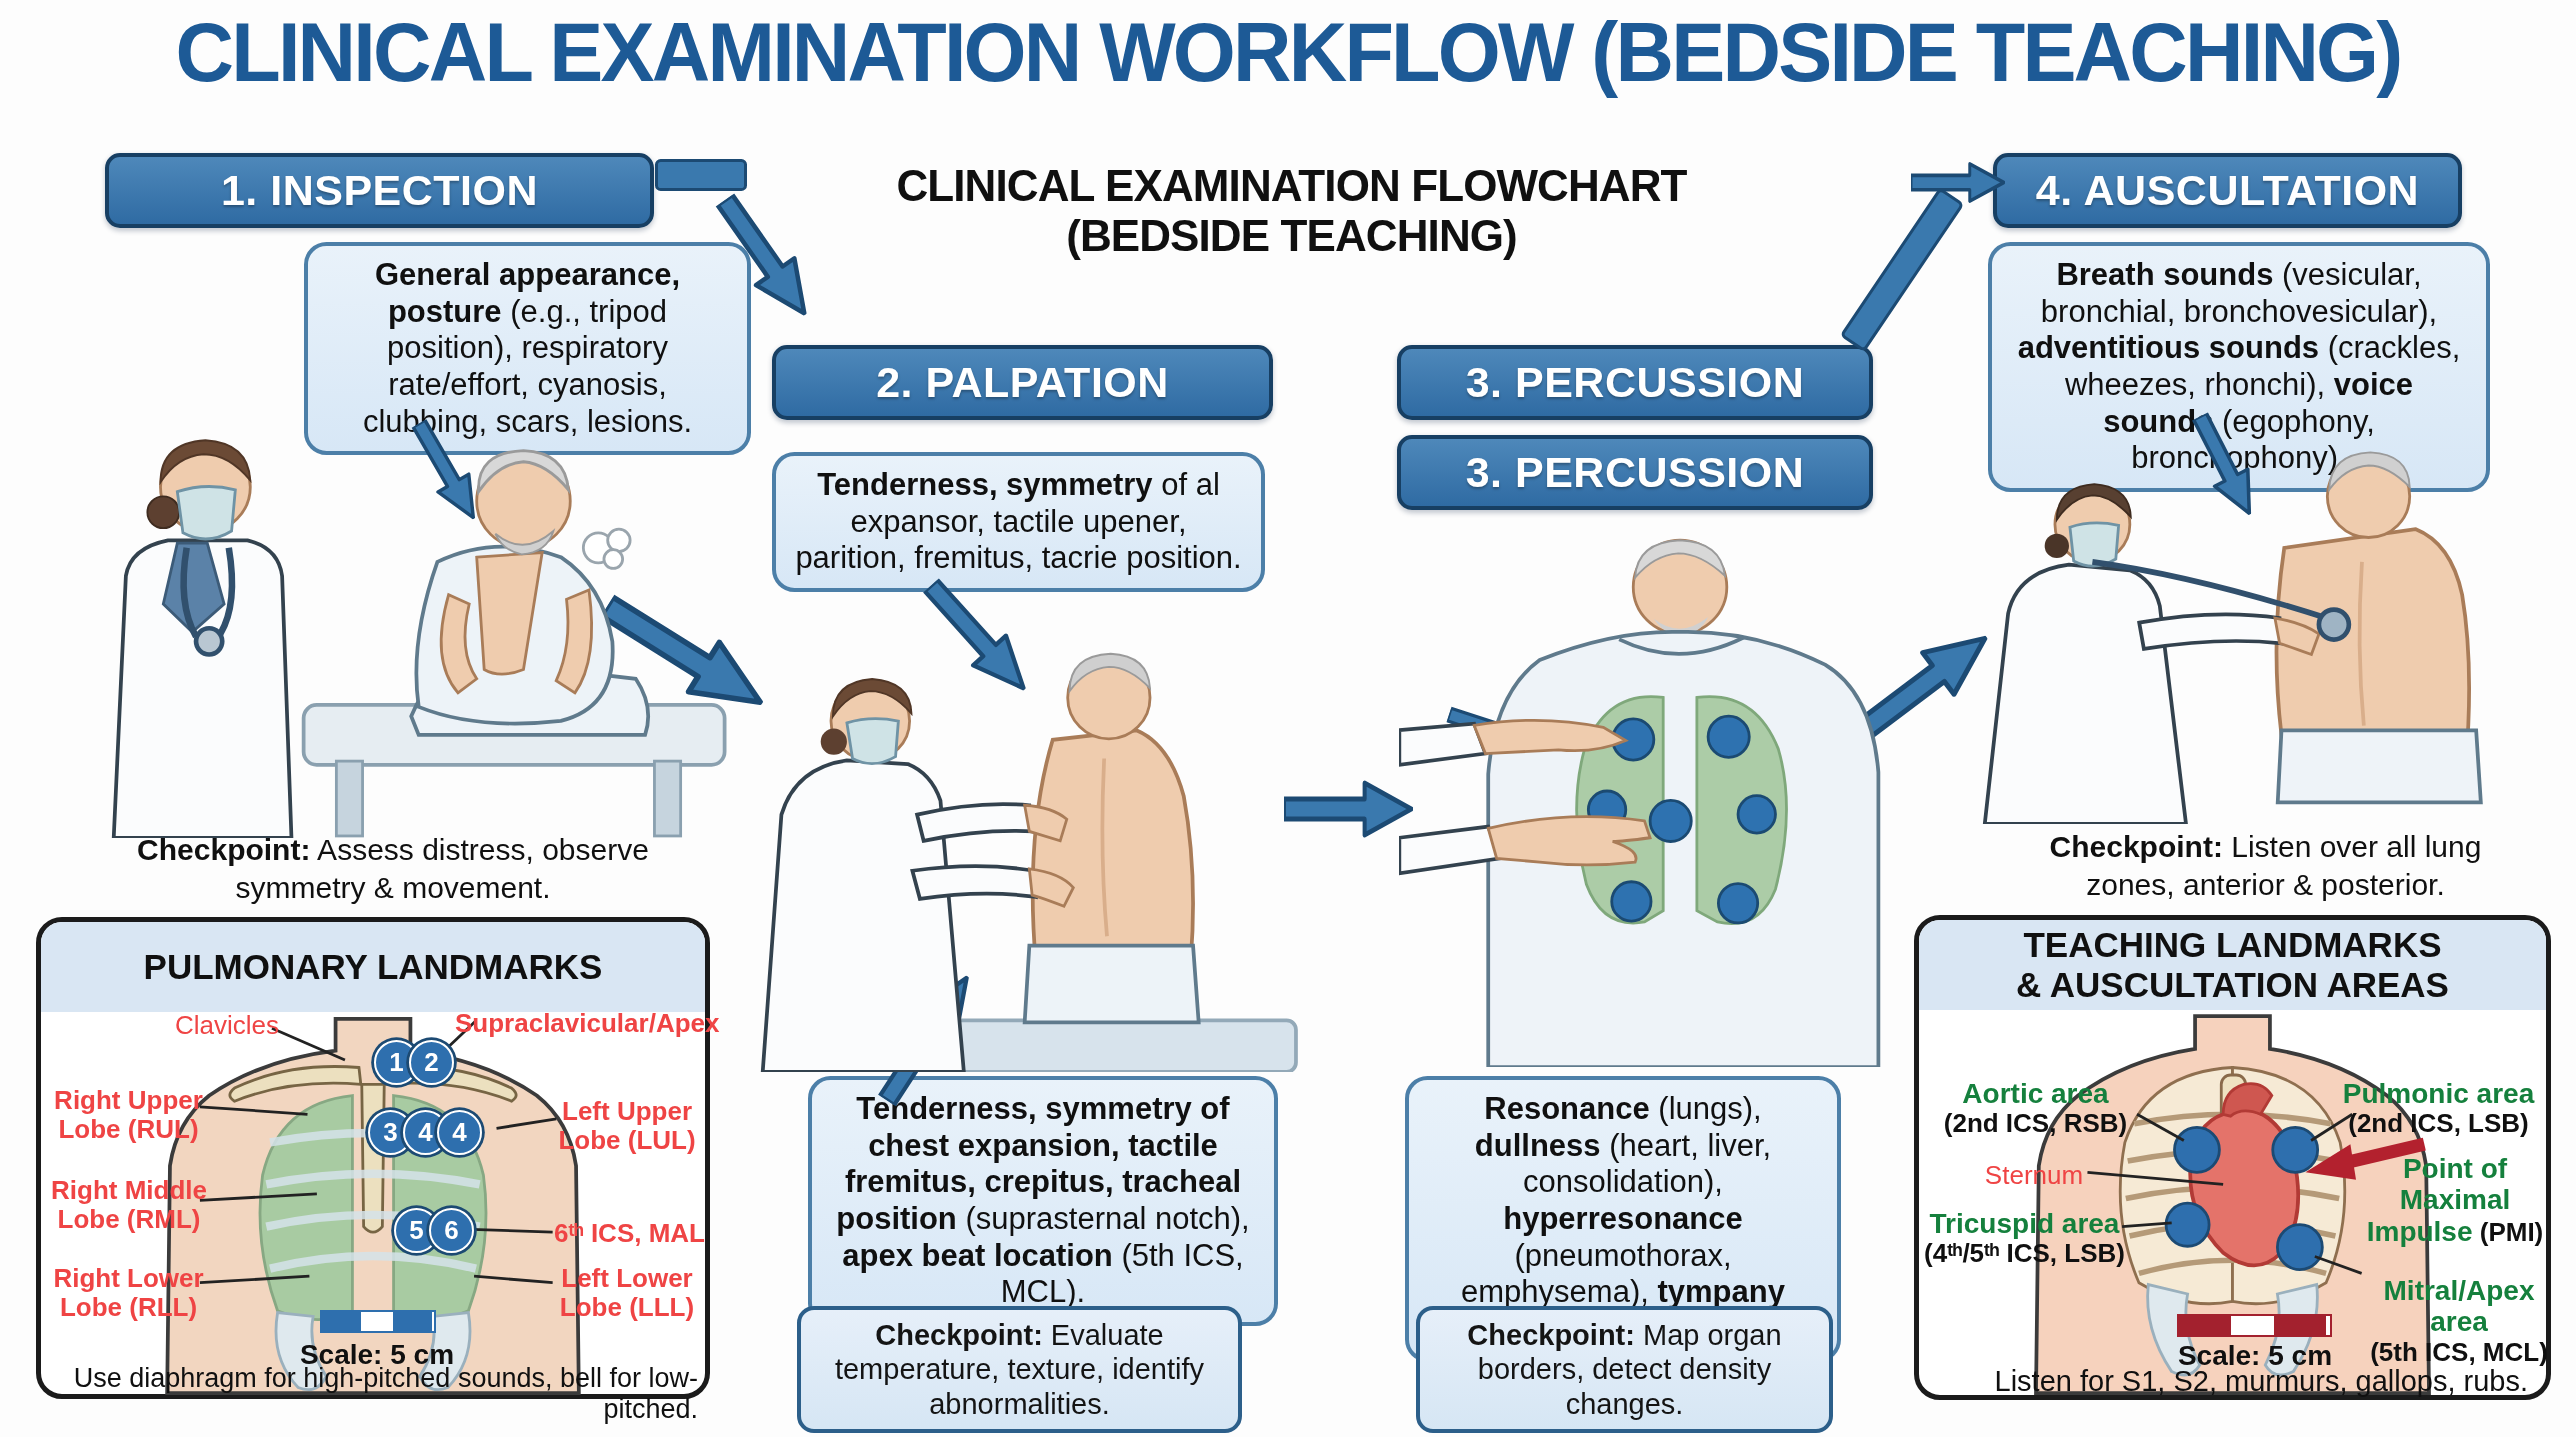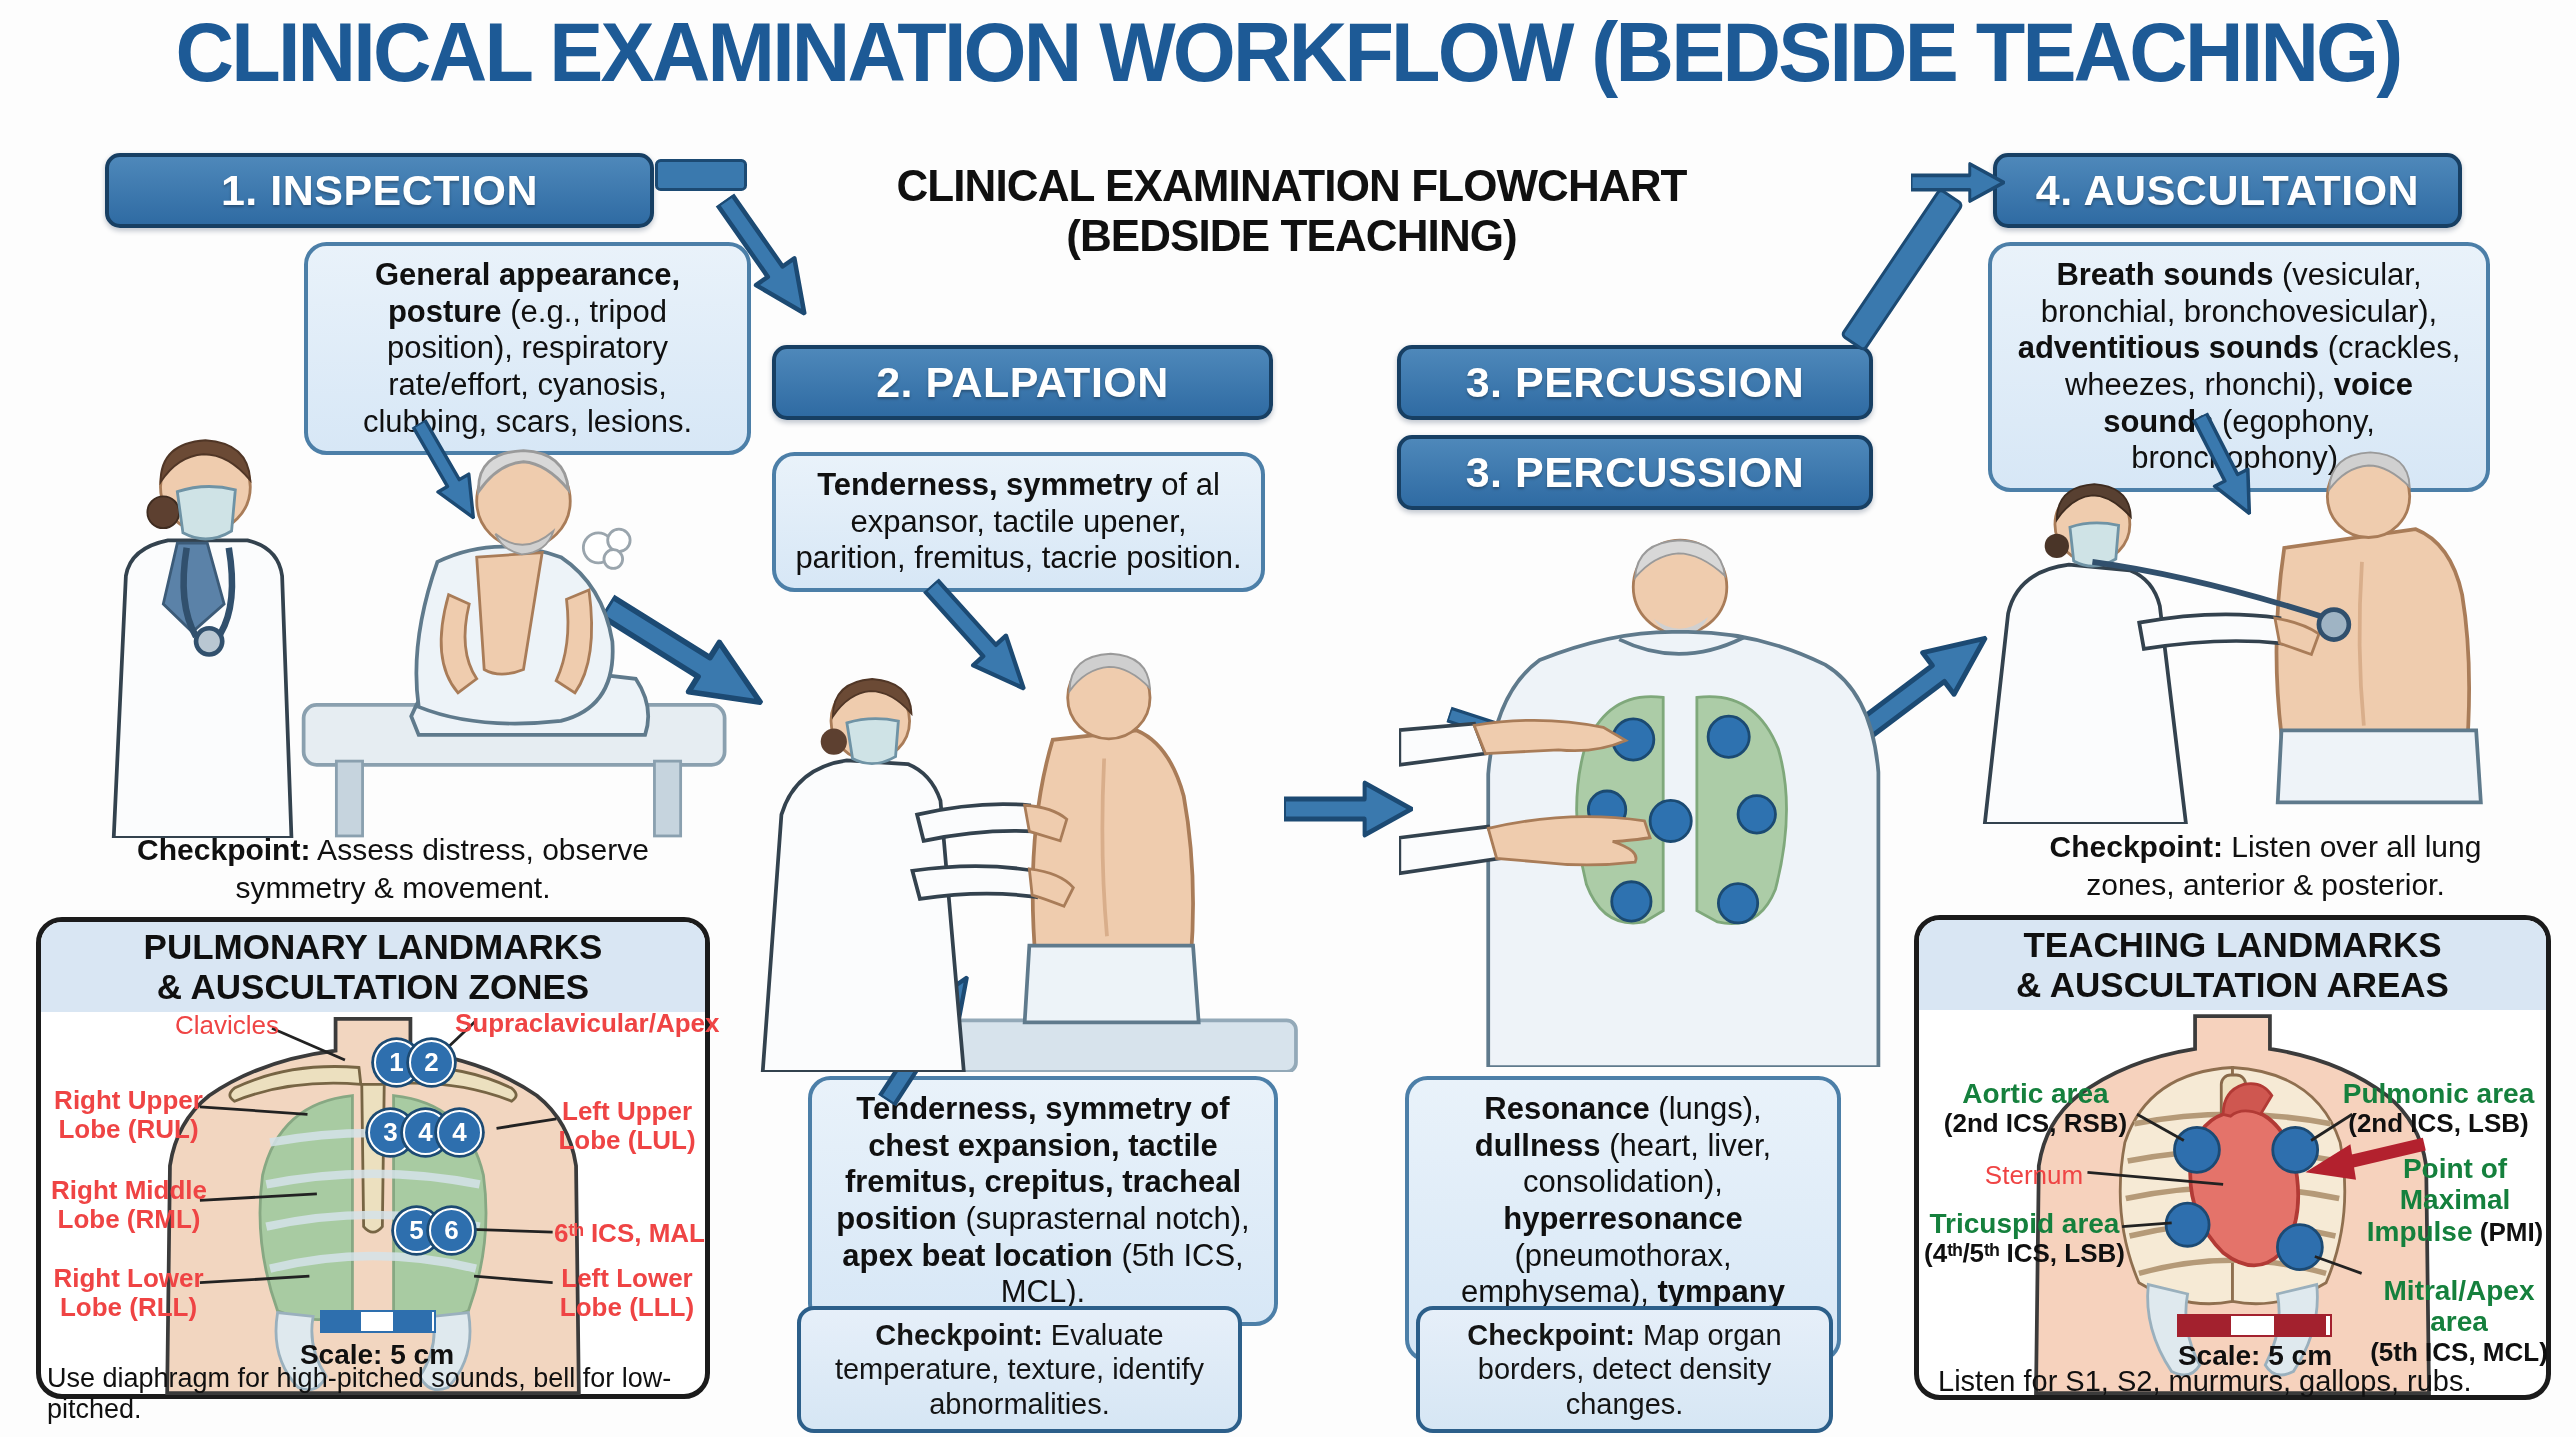--- a/index.html
+++ b/index.html
@@ -38,21 +38,21 @@
   .red-lbl .r1{font-size:28px;font-weight:800;color:#15803d;}
   .red-lbl .r2{font-size:26px;font-weight:600;color:#101010;}
   
   .zone{position:absolute;width:41px;height:41px;border-radius:50%;background:#2e6fae;border:2.8px solid #ffffff;
         box-shadow:0 0 0 2.8px #1c4a73;color:#ffffff;font-weight:800;font-size:26px;
         display:flex;align-items:center;justify-content:center;}
   
   .bar{position:absolute;height:22.5px;display:flex;border:2.8px solid;box-sizing:border-box;background:#fff;}
   .bar div{height:100%;}
   .scale-lbl{position:absolute;font-size:28px;font-weight:700;text-align:center;color:#101010;}
-  .panel-foot{position:absolute;font-size:27px;font-weight:500;text-align:left;color:#101010;}
+  .panel-foot{position:absolute;font-size:27px;font-weight:500;text-align:right;color:#101010;}
   
   .arrow{position:absolute;transform-origin:left center;}
   .arrow svg{display:block;width:100%;height:100%;}
   .shaft{position:absolute;background:#3a79ae;border:3.7px solid #1c4a73;border-radius:5.6px;transform-origin:left center;}
 </style>
 </head>
 <body>
 
 <div id="canvas">
 
@@ -245,21 +245,20 @@
       <path d="M200,240 Q280,225 350,235 L352,262 Q285,255 205,268 Z" fill="#fbfcfd" stroke="#33424e" stroke-width="4"></path>
       <path d="M345,235 Q375,240 392,252 L384,274 Q362,266 350,262 Z" fill="#efccae" stroke="#a97c58" stroke-width="3"></path>
       <path d="M150,175 Q260,190 400,235" fill="none" stroke="#31506d" stroke-width="6"></path>
       <circle cx="408" cy="242" r="16" fill="#9fb4c4" stroke="#31506d" stroke-width="5"></circle>
     </g>
   </svg>
 
   <div class="abs panel" style="left:36px;top:917px;width:674px;height:482px;">
     <div class="panel-hdr">
       <div>PULMONARY LANDMARKS</div>
-      <div>&amp; AUSCULTATION ZONES</div>
     </div>
   </div>
   <svg class="abs" style="left:36px;top:1002px;width:674px;height:393px;" viewBox="0 0 720 420">
     <path d="M320,18 L320,52 Q240,62 185,100 Q150,128 143,175 L140,418 L580,418 L577,175 Q570,128 535,100 Q480,62 400,52 L400,18 Z" fill="#f2d6c0" stroke="#3b3b3b" stroke-width="4"></path>
     <path d="M345,70 Q270,64 212,92 Q202,100 212,106 Q272,82 347,88 Z" fill="#ece0bf" stroke="#776544" stroke-width="3"></path>
     <path d="M375,70 Q450,64 508,92 Q518,100 508,106 Q448,82 373,88 Z" fill="#ece0bf" stroke="#776544" stroke-width="3"></path>
     <path d="M348,88 L372,88 L370,240 Q360,252 350,240 Z" fill="#ece0bf" stroke="#776544" stroke-width="3"></path>
     <path d="M338,100 Q260,108 242,185 Q232,258 258,330 Q300,348 338,332 Z" fill="#a8cba2" stroke="#87a883" stroke-width="3"></path>
     <path d="M382,100 Q460,108 478,185 Q488,258 462,330 Q420,348 382,332 Z" fill="#a8cba2" stroke="#87a883" stroke-width="3"></path>
     <g stroke="#d5e3ea" stroke-width="9" fill="none" opacity="0.85">

